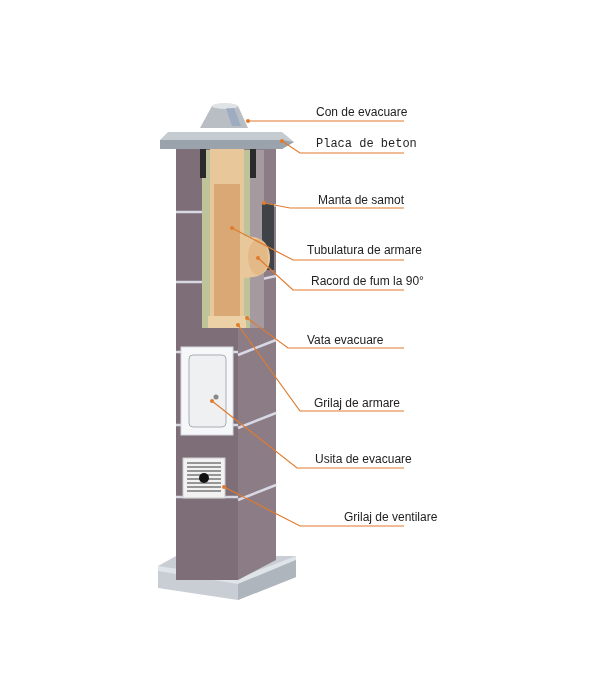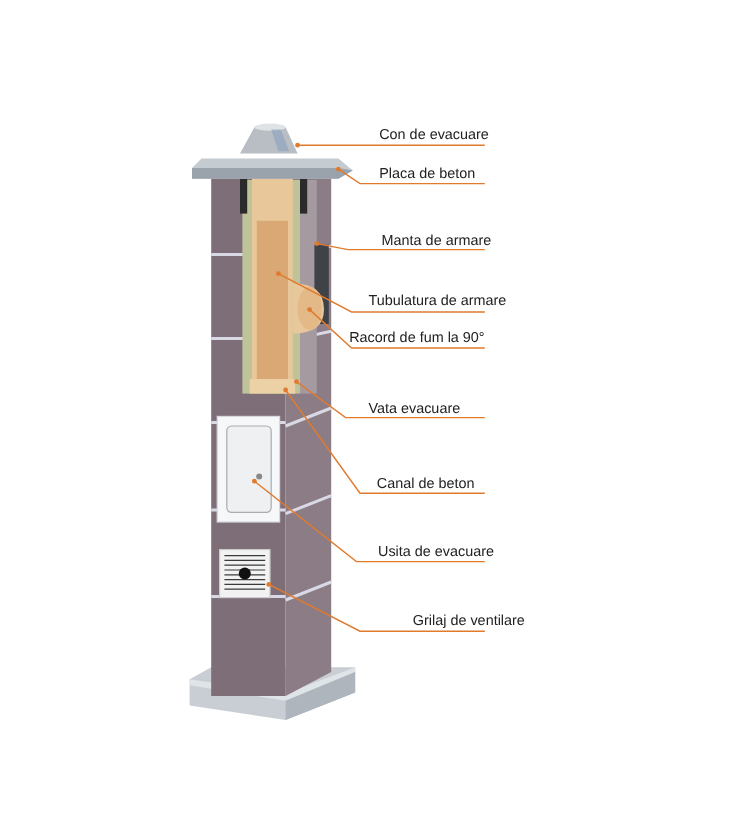--- a/index.html
+++ b/index.html
@@ -99,22 +99,22 @@
         <circle cx="238" cy="325" r="2" fill="#e07b2e"></circle>
         <polyline points="212,401 297,468 404,468" fill="none" stroke="#e07b2e" stroke-width="1.2"></polyline>
         <circle cx="212" cy="401" r="2" fill="#e07b2e"></circle>
         <polyline points="224,487 300,526 404,526" fill="none" stroke="#e07b2e" stroke-width="1.2"></polyline>
         <circle cx="224" cy="487" r="2" fill="#e07b2e"></circle>
       </g>
   </svg>
 
   <div id="labels">
     <div class="label" style="left: 316px; top: 105px;">Con de evacuare</div>
-    <div class="label" style="left: 316px; top: 137px;">Placa de beton</div>
-    <div class="label" style="left: 318px; top: 193px;">Manta de armare</div>
+    <div class="label" style="left: 316px; top: 137px; font-family: Liberation Mono, monospace;">Placa de beton</div>
+    <div class="label" style="left: 318px; top: 193px;">Manta de samot</div>
     <div class="label" style="left: 307px; top: 243px;">Tubulatura de armare</div>
-    <div class="label" style="left: 291px; top: 274px; text-align: right;">Racord de fum la 90°</div>
+    <div class="label" style="left: 311px; top: 274px; text-align: right;">Racord de fum la 90°</div>
     <div class="label" style="left: 307px; top: 333px;">Vata evacuare</div>
-    <div class="label" style="left: 314px; top: 396px;">Canal de beton</div>
+    <div class="label" style="left: 314px; top: 396px;">Grilaj de armare</div>
     <div class="label" style="left: 315px; top: 452px;">Usita de evacuare</div>
     <div class="label" style="left: 312px; top: 510px; margin-left: 32px;">Grilaj de ventilare</div>
   </div>
 </div>
 
 </body></html>

